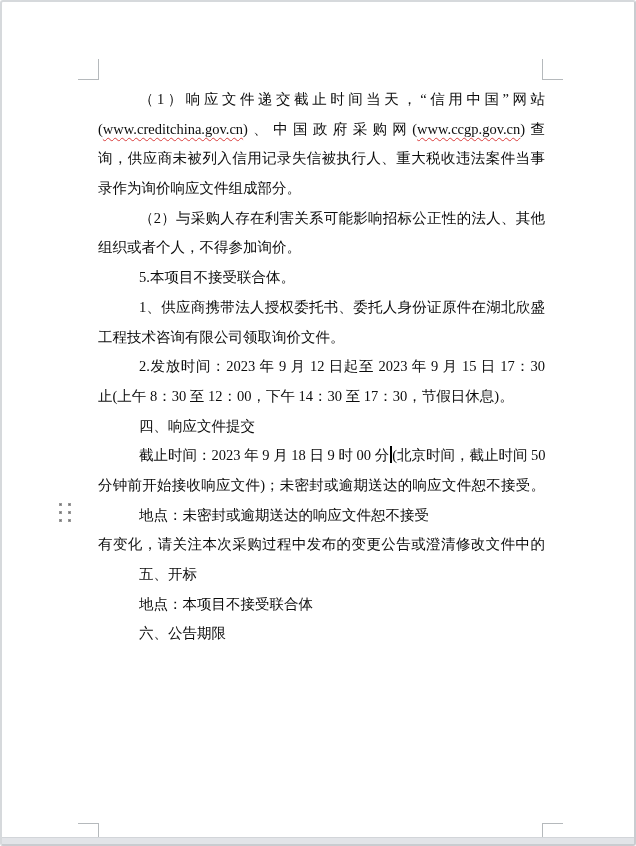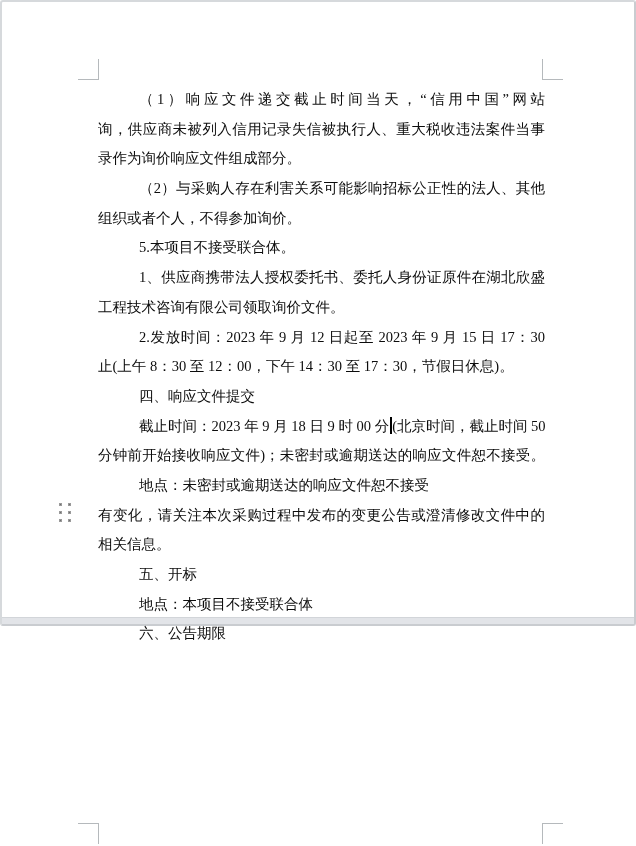--- a/index.html
+++ b/index.html
@@ -7,21 +7,21 @@
     padding: 0;
     width: 636px;
     height: 846px;
     background: #ffffff;
     overflow: hidden;
     font-family: "Liberation Serif", "DejaVu Serif", serif;
   }
   .screen {
     position: relative;
     width: 636px;
-    height: 626px;
+    height: 846px;
     box-sizing: border-box;
     background: #ffffff;
     border: 2px solid #c9ccd0;
     border-top-color: #d6d9dc;
     border-left-color: #d6d9dc;
     border-radius: 3px;
   }
   
   .bottom-bar {
     position: absolute;
@@ -115,34 +115,34 @@
     <span class="dot"></span>
     <span class="dot"></span>
     <span class="dot"></span>
     <span class="dot"></span>
     <span class="dot"></span>
     <span class="dot"></span>
   </div>
 
   <div class="textblock" id="textblock">
       <div class="line fill indent"><span>（1）响应文件递交截止时间当天，“信用中国”网站</span></div>
+      <div class="line fill"><span>(</span><span class="spell">www.creditchina.gov.cn</span><span>)、中国政府采购网(</span><span class="spell">www.ccgp.gov.cn</span><span>)查</span></div>
       <div class="line fill"><span>询，供应商未被列入信用记录失信被执行人、重大税收违法案件当事</span></div>
       <div class="line left"><span>录作为询价响应文件组成部分。</span></div>
       <div class="line fill indent"><span>（2）与采购人存在利害关系可能影响招标公正性的法人、其他</span></div>
       <div class="line left"><span>组织或者个人，不得参加询价。</span></div>
       <div class="line left indent"><span>5.本项目不接受联合体。</span></div>
       <div class="line fill indent"><span>1、供应商携带法人授权委托书、委托人身份证原件在湖北欣盛</span></div>
       <div class="line left"><span>工程技术咨询有限公司领取询价文件。</span></div>
       <div class="line fill indent"><span>2.发放时间：2023 年 9 月 12 日起至 2023 年 9 月 15 日 17：30</span></div>
       <div class="line left"><span>止(上午 8：30 至 12：00，下午 14：30 至 17：30，节假日休息)。</span></div>
       <div class="line left indent"><span>四、响应文件提交</span></div>
       <div class="line fill indent"><span>截止时间：2023 年 9 月 18 日 9 时 00 分</span><span class="caret"></span><span>(北京时间，截止时间 50</span></div>
       <div class="line fill"><span>分钟前开始接收响应文件)；未密封或逾期送达的响应文件恕不接受。</span></div>
       <div class="line left indent"><span>地点：未密封或逾期送达的响应文件恕不接受</span></div>
       <div class="line fill"><span>有变化，请关注本次采购过程中发布的变更公告或澄清修改文件中的</span></div>
-      <div class="line left"><span>相关信息。</span></div>
       <div class="line left indent"><span>五、开标</span></div>
       <div class="line left indent"><span>地点：本项目不接受联合体</span></div>
       <div class="line left indent"><span>六、公告期限</span></div>
     </div>
 
   <div class="bottom-bar"></div>
 </div>
 
 </body></html>

